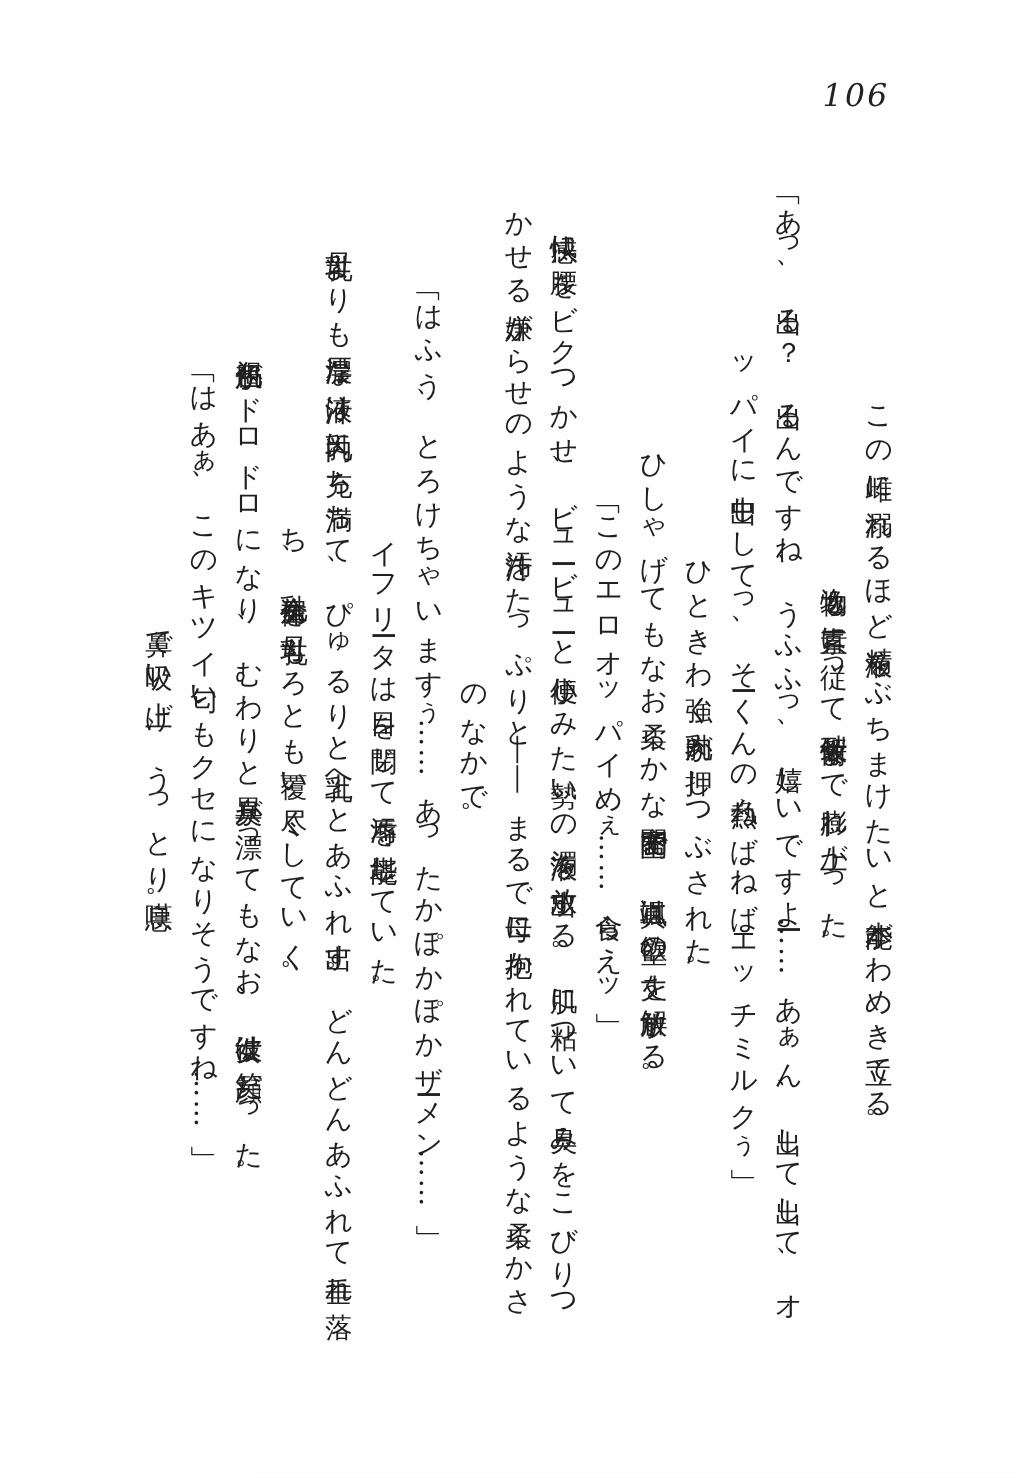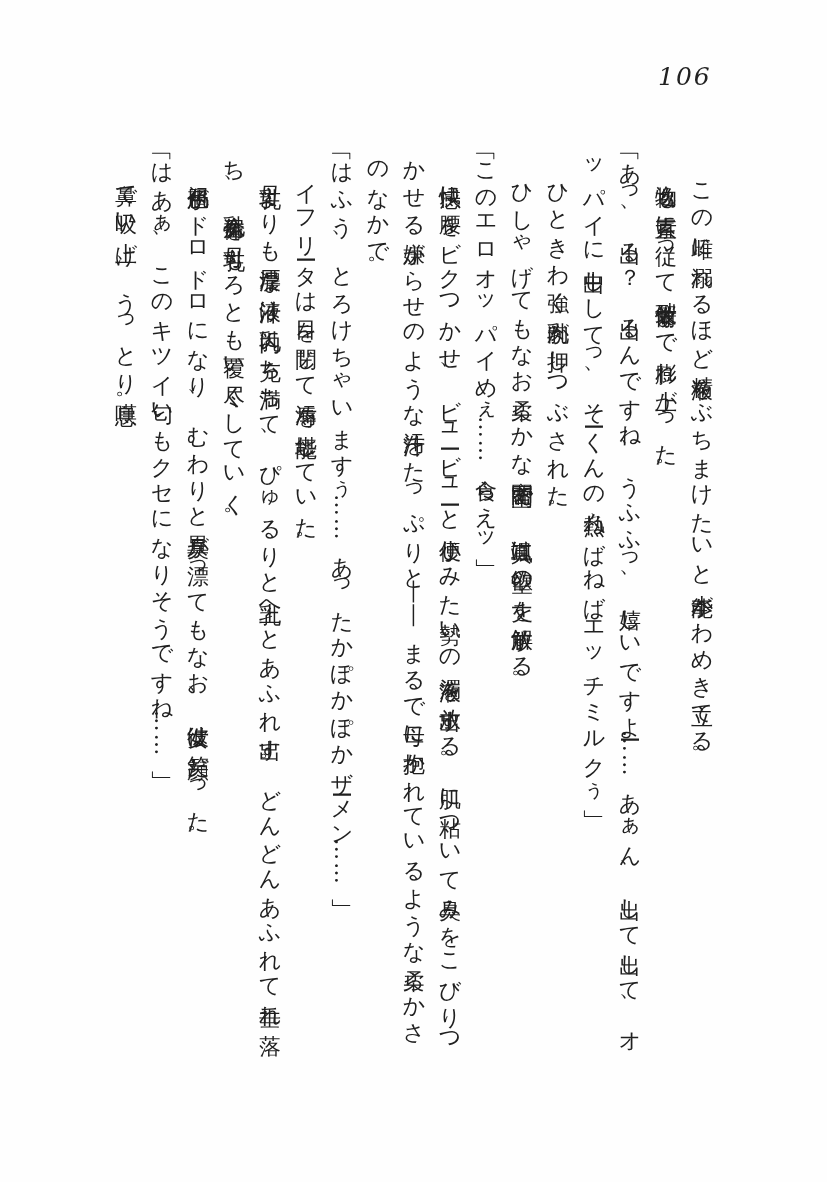--- a/index.html
+++ b/index.html
@@ -7,20 +7,21 @@
     width: 827px; height: 1182px;
     background: #f7f7f7;
     font-family: "DejaVu Serif", "Liberation Serif", serif;
   }
   .book-page {
     position: relative;
     width: 827px; height: 1182px;
     background: #fefefe;
     overflow: hidden;
     color: #1f1f1f;
+    text-align: center;
   }
   .page-number {
     position: absolute;
     top: 62px; left: 658px;
     font-size: 25px;
     font-style: italic;
     letter-spacing: 2px;
     color: #222;
   }
   .text-block {

